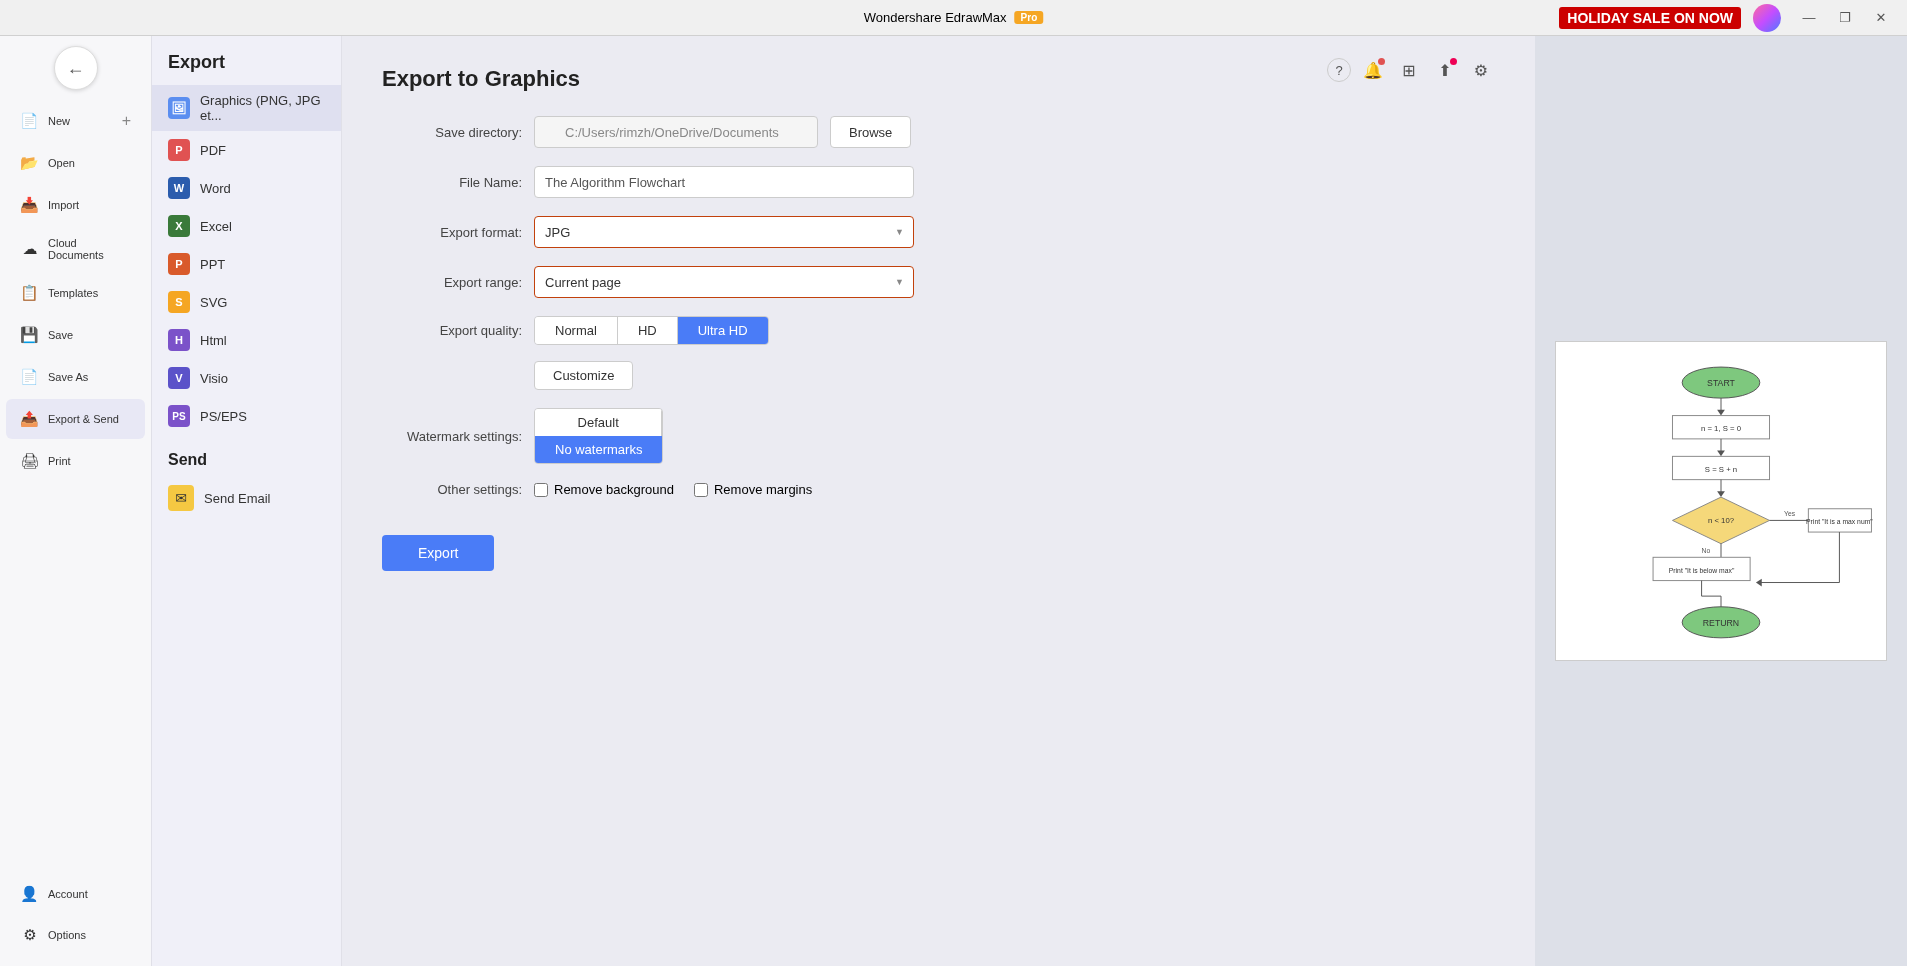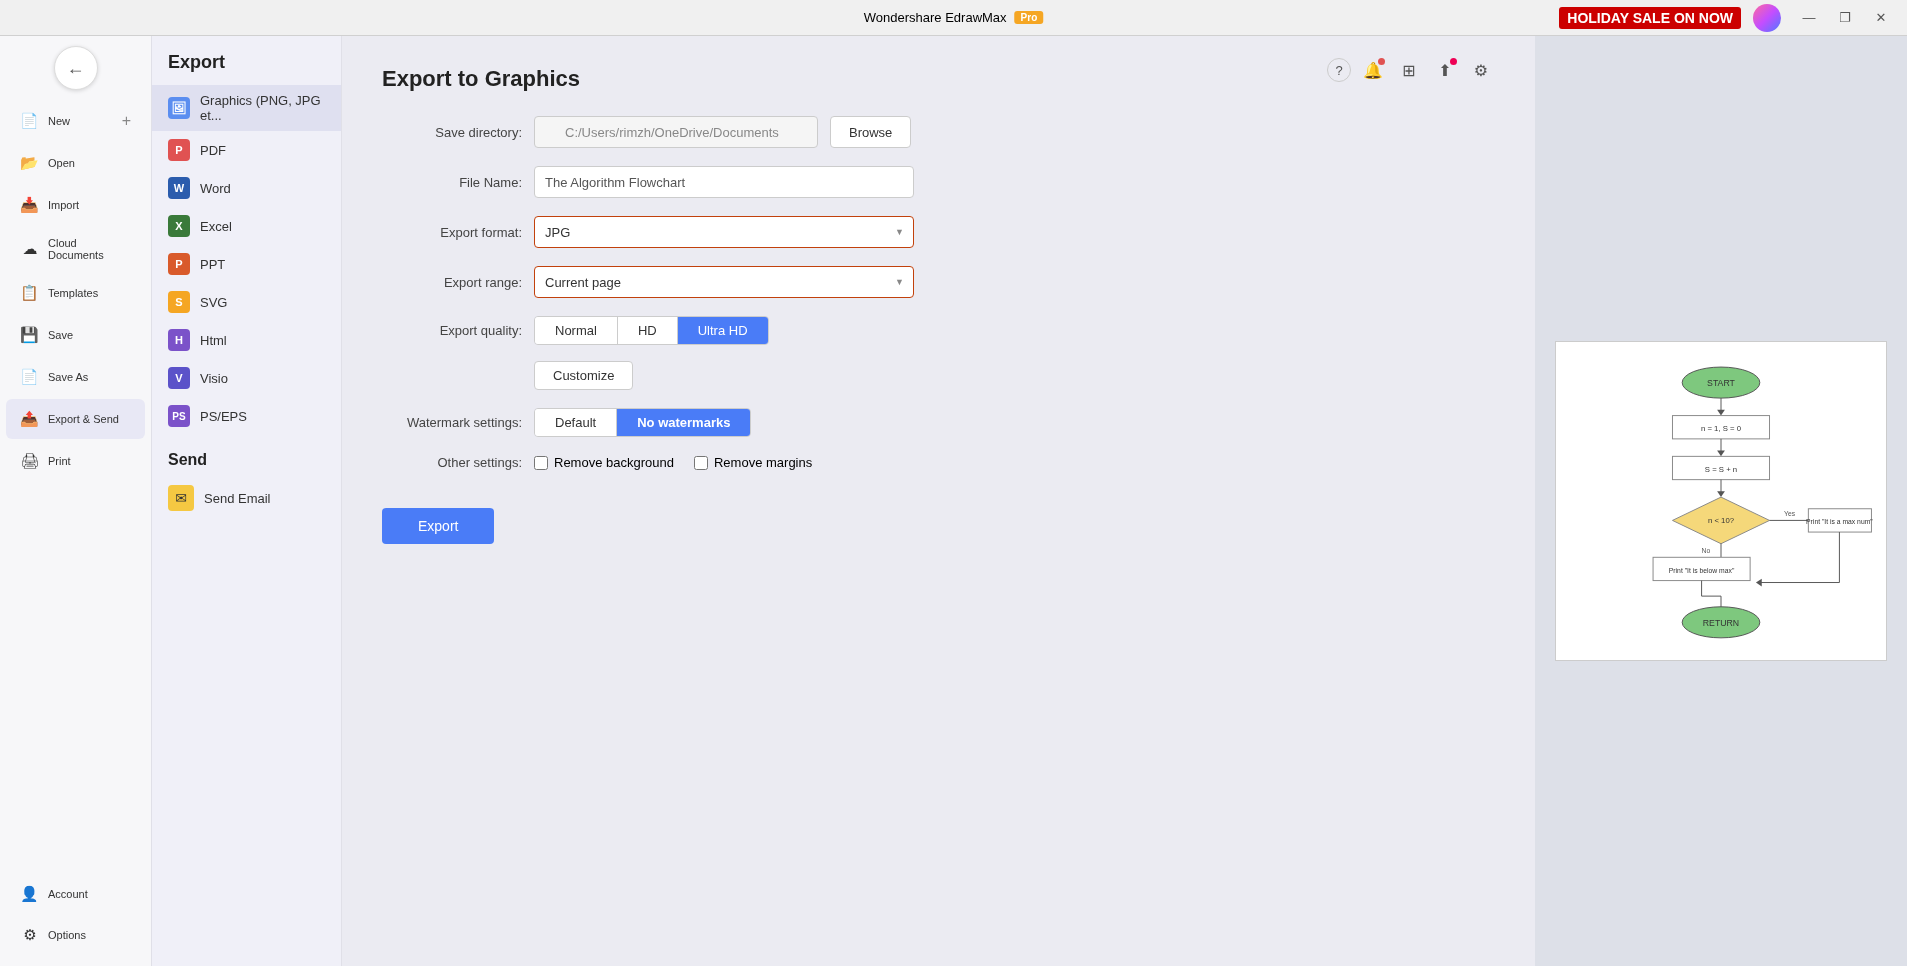--- a/index.html
+++ b/index.html
@@ -282,31 +282,32 @@
       color: #333;
     }
 
     
     .watermark-group {
       display: flex;
       gap: 0;
       border: 1px solid #ccc;
       border-radius: 4px;
       overflow: hidden;
+      flex-direction: column;
     }
     .watermark-btn {
       padding: 6px 20px;
       background: white;
       border: none;
       cursor: pointer;
       font-size: 13px;
       color: #333;
       border-right: 1px solid #ccc;
     }
-    .watermark-btn:last-child { border-right: none; font-weight: bold; }
+    .watermark-btn:last-child { border-right: none; }
     .watermark-btn.active {
       background: #4a7cf7;
       color: white;
     }
 
     
     .checkbox-row {
       display: flex;
       align-items: center;
       gap: 20px;

